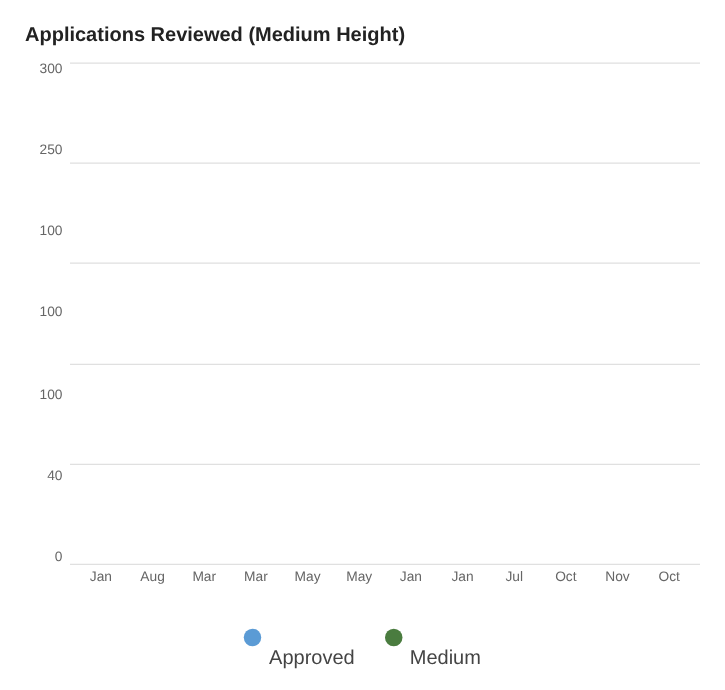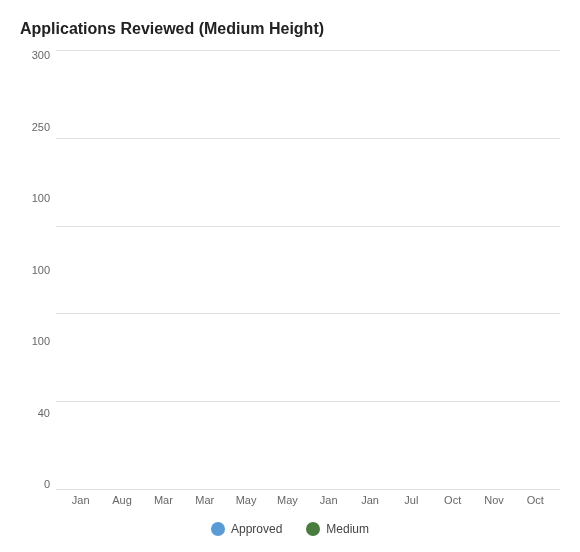--- a/index.html
+++ b/index.html
@@ -112,22 +112,23 @@
       display: flex;
       align-items: center;
       gap: 6px;
     }
     .legend-dot {
       width: 14px;
       height: 14px;
       border-radius: 50%;
     }
     .legend-label {
-      font-size: 12px;
+      font-size: 16px;
       color: #444;
+      margin-top: 34px;
     }
   </style>
 </head>
 <body>
 
 <div class="chart-container">
   <div class="chart-title">Applications Reviewed (Medium Height)</div>
   <div class="chart-area">
     <div class="y-axis" id="y-axis">
         <div class="y-label">300</div>

